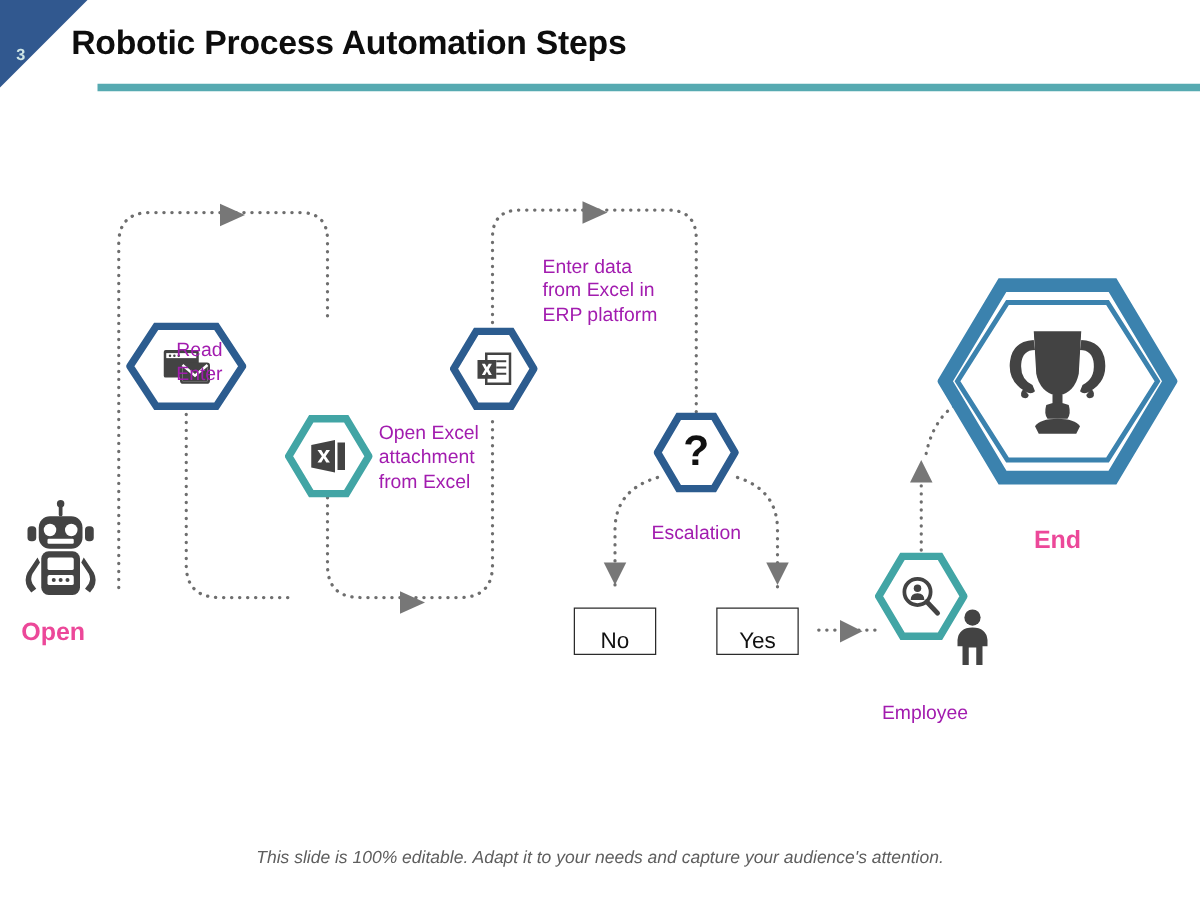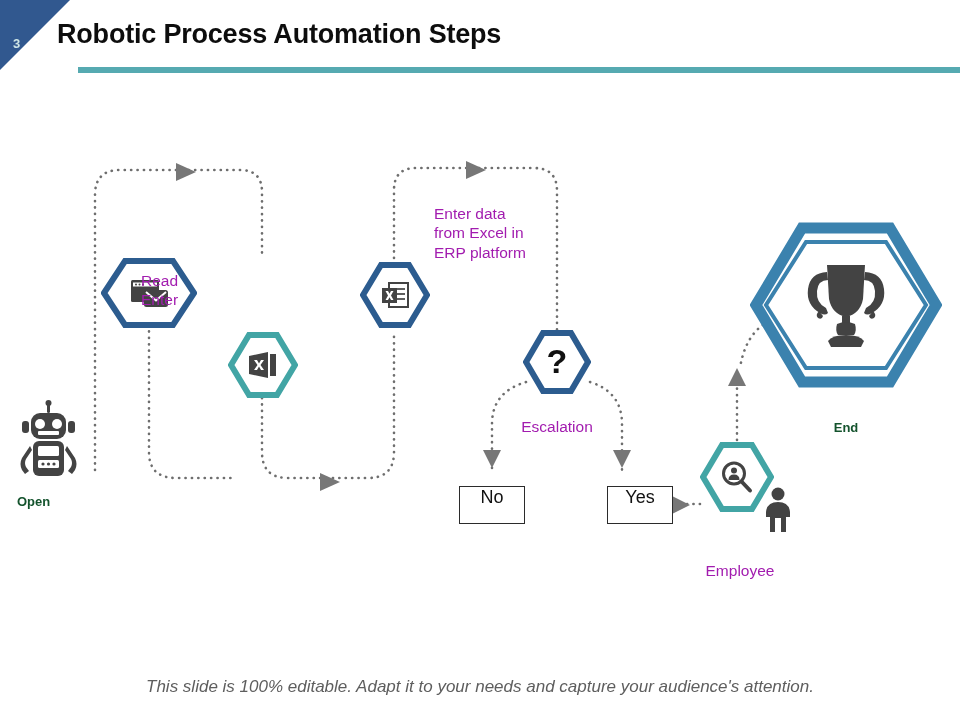--- a/index.html
+++ b/index.html
@@ -49,21 +49,21 @@
     width: 882px; height: 6px;
     background: #56aab1;
   }
 
   
   #footer-note {
     position: absolute;
     left: 0; top: 677px;
     width: 960px;
     text-align: center;
-    font-size: 17px;
+    font-size: 14px;
     font-style: italic;
     color: #5e5e5e;
   }
 
   
   #flow-lines {
     position: absolute;
     left: 0; top: 0;
     width: 960px; height: 720px;
   }
@@ -82,35 +82,35 @@
   }
 
   
   .node-label {
     position: absolute;
     font-size: 15.5px;
     color: #a21caf;
     line-height: 1.25;
   }
   .node-label.dark {
-    color: #14532d;
+    color: #ec4899;
     font-weight: bold;
-    font-size: 13px;
+    font-size: 20px;
   }
   .node-label.center { text-align: center; }
 
   
   .decision-box {
     position: absolute;
     width: 66px;
     height: 38px;
     border: 1.4px solid #2b2b2b;
     background: #ffffff;
     display: flex;
-    align-items: flex-start;
+    align-items: flex-end;
     justify-content: center;
     font-size: 18px;
     color: #111111;
     box-sizing: border-box;
   }
 
   
   .icon-dark { fill: #434343; }
   .icon-white { fill: #ffffff; }
 </style>
@@ -213,20 +213,25 @@
     <div class="hex-icon">
       <svg width="30" height="28" viewBox="0 0 30 28">
         <g class="icon-dark">
           <path d="M1 5 L20 1 L20 27 L1 23 Z"></path>
           <rect x="22" y="3" width="6" height="22"></rect>
           <path d="M6 9 L9.5 14 L6 19 L9 19 L11 15.6 L13 19 L16 19 L12.5 14 L16 9 L13 9 L11 12.4 L9 9 Z" class="icon-white"></path>
         </g>
       </svg>
     </div>
   </div>
+  <div class="node-label" style="left:303px; top:337px;">
+    <div>Open Excel</div>
+    <div>attachment</div>
+    <div>from Excel</div>
+  </div>
 
   <div class="hex-node" style="left:360px; top:262px; width:70px; height:66px;">
     <svg width="70" height="66" viewBox="0 0 70 66">
       <polygon points="21,3 49,3 67,33 49,63 21,63 3,33" fill="#ffffff" stroke="#2c5c8f" stroke-width="6" stroke-linejoin="miter"></polygon>
     </svg>
     <div class="hex-icon">
       <svg width="30" height="30" viewBox="0 0 30 30">
         <g>
           <rect x="9" y="3" width="19" height="24" fill="#ffffff" stroke="#434343" stroke-width="2"></rect>
           <line x1="17" y1="9" x2="25" y2="9" stroke="#434343" stroke-width="1.7"></line>
@@ -250,21 +255,21 @@
     </svg>
     <div class="hex-icon">
       <span style="font-size:34px; font-weight:bold; color:#111111; line-height:1; margin-top:-2px;">?</span>
     </div>
   </div>
   <div class="node-label" style="left:520px; top:398px; width:74px; text-align:center;margin-top:19px;">Escalation</div>
 
   <div class="decision-box" style="left:459px; top:486px;">
     <span>No</span>
   </div>
-  <div class="decision-box" style="left:607px; top:486px;">
+  <div class="decision-box" style="left:573px; top:486px;">
     <span>Yes</span>
   </div>
 
   <div class="hex-node" style="left:700px; top:442px; width:74px; height:70px;">
     <svg width="74" height="70" viewBox="0 0 74 70">
       <polygon points="22,3 52,3 71,35 52,67 22,67 3,35" fill="#ffffff" stroke="#42a5a5" stroke-width="6" stroke-linejoin="miter"></polygon>
     </svg>
     <div class="hex-icon">
       <svg width="34" height="34" viewBox="0 0 34 34">
         <g>

